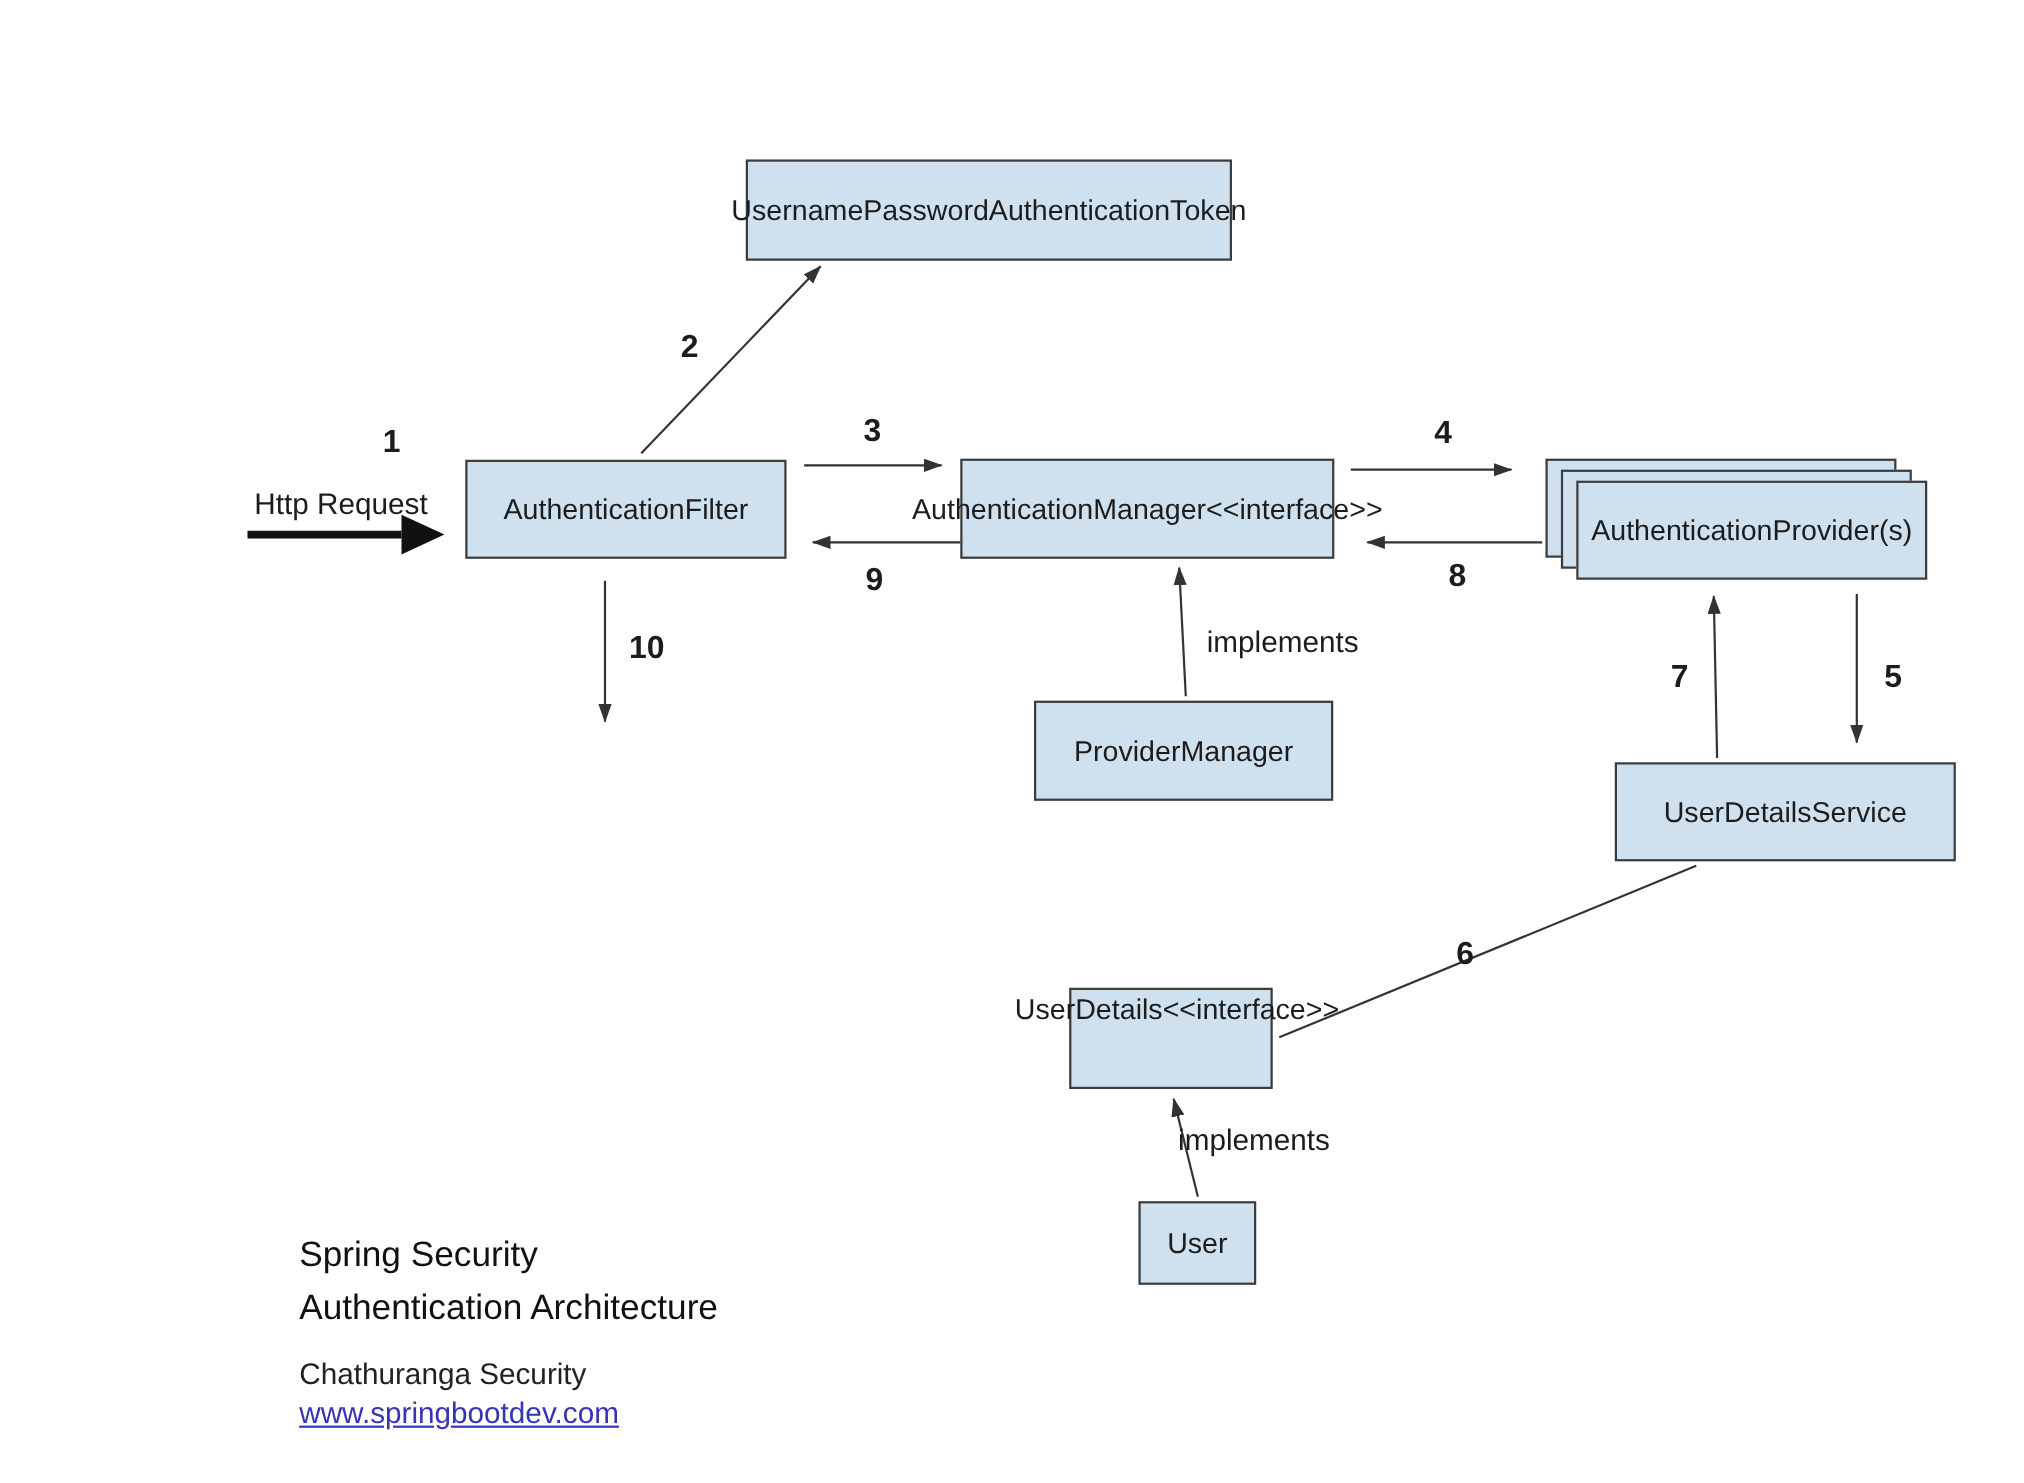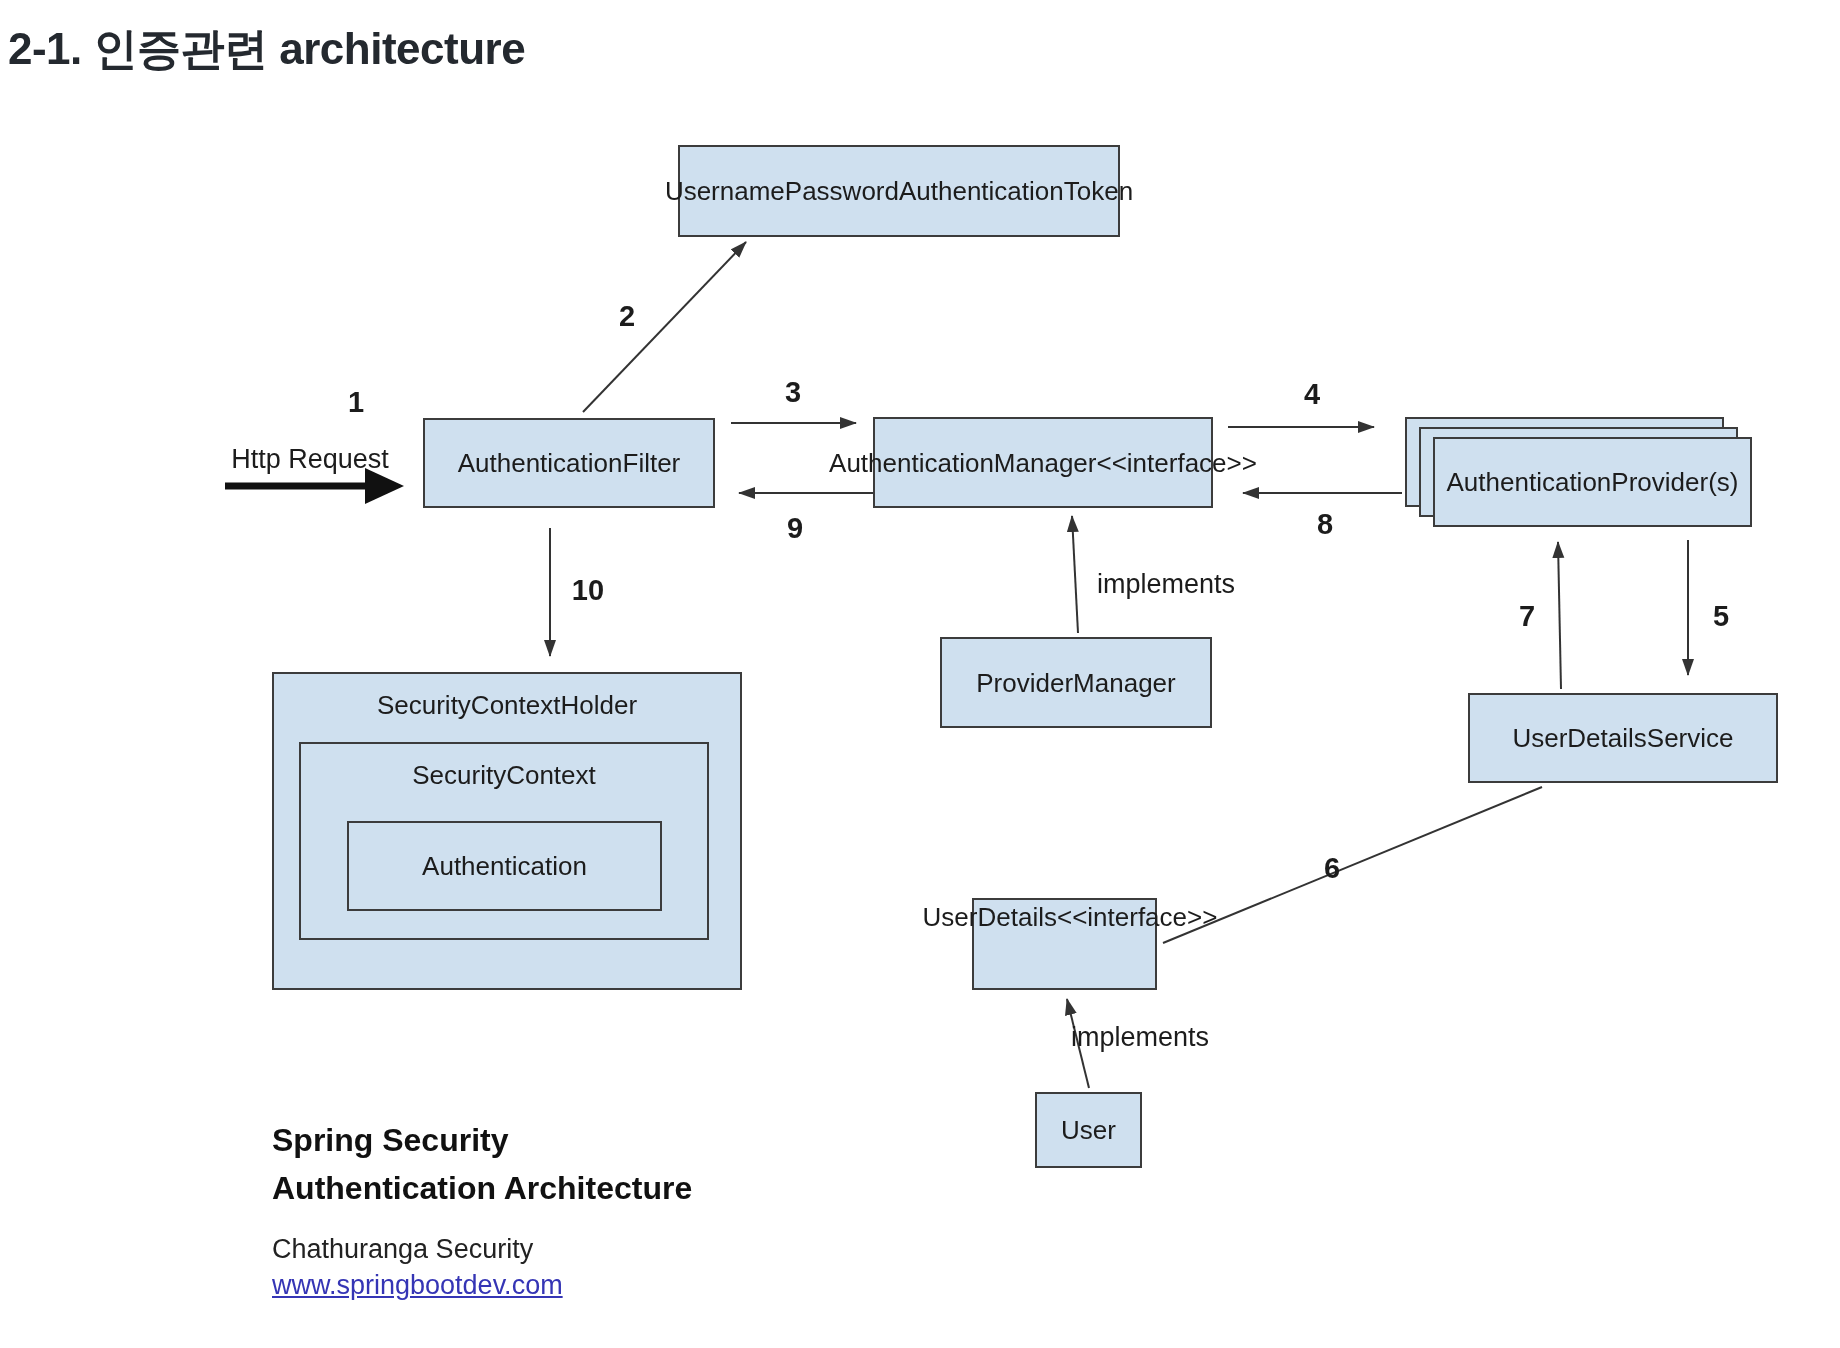--- a/index.html
+++ b/index.html
@@ -25,37 +25,36 @@
   .node.left-align{align-items:flex-start;justify-content:center;padding-left:11px;text-align:left;}
   .step{
     position:absolute;transform:translate(-50%,-50%);
     font-weight:700;font-size:29px;color:#1c1c1c;
   }
   .freelabel{
     position:absolute;transform:translate(-50%,-50%);
     font-size:27px;color:#1c1c1c;white-space:nowrap;
   }
   #footer-caption{
-    position:absolute;left:272px;top:1116px;font-size:32px;font-weight:700;
+    position:absolute;left:272px;top:1116px;font-size:32px;font-weight:400;
     color:#111;line-height:48px;white-space:nowrap;
   }
   #footer-author{
     position:absolute;left:272px;top:1234px;font-size:27px;color:#222;white-space:nowrap;
   }
   #footer-link{
     position:absolute;left:272px;top:1270px;font-size:27px;color:#3535b5;
     text-decoration:underline;white-space:nowrap;cursor:pointer;
   }
 </style>
 </head>
 <body>
 
 <div id="canvas">
 
-  <div id="page-title">2-1. 인증관련 architecture</div>
 
   <svg class="wires" width="1840" height="1348">
     <defs>
       <marker id="ah" markerUnits="userSpaceOnUse" markerWidth="20" markerHeight="16" refX="16" refY="6" orient="auto">
         <path d="M0,0 L17,6 L0,12 Z" fill="#333333"></path>
       </marker>
     </defs>
 
     <line x1="225" y1="486" x2="365" y2="486" stroke="#111" stroke-width="7"></line>
     <polygon points="365,468 404,486 365,504" fill="#111"></polygon>
@@ -105,29 +104,20 @@
   </div>
 
   <div class="node" style="left:940px;top:637px;width:272px;height:91px;">
     <span>ProviderManager</span>
   </div>
 
   <div class="node" style="left:1468px;top:693px;width:310px;height:90px;">
     <span>UserDetailsService</span>
   </div>
 
-  <div class="node top-label" style="left:272px;top:672px;width:470px;height:318px;">
-    <span class="box-title">SecurityContextHolder</span>
-    <div class="node top-label" style="left:25px;top:68px;width:410px;height:198px;">
-      <span class="box-title">SecurityContext</span>
-      <div class="node" style="left:46px;top:77px;width:315px;height:90px;">
-        <span>Authentication</span>
-      </div>
-    </div>
-  </div>
 
   <div class="node multiline left-align" style="left:972px;top:898px;width:185px;height:92px;">
     <span>UserDetails</span>
     <span>&lt;&lt;interface&gt;&gt;</span>
   </div>
 
   <div class="node" style="left:1035px;top:1092px;width:107px;height:76px;">
     <span>User</span>
   </div>
 

